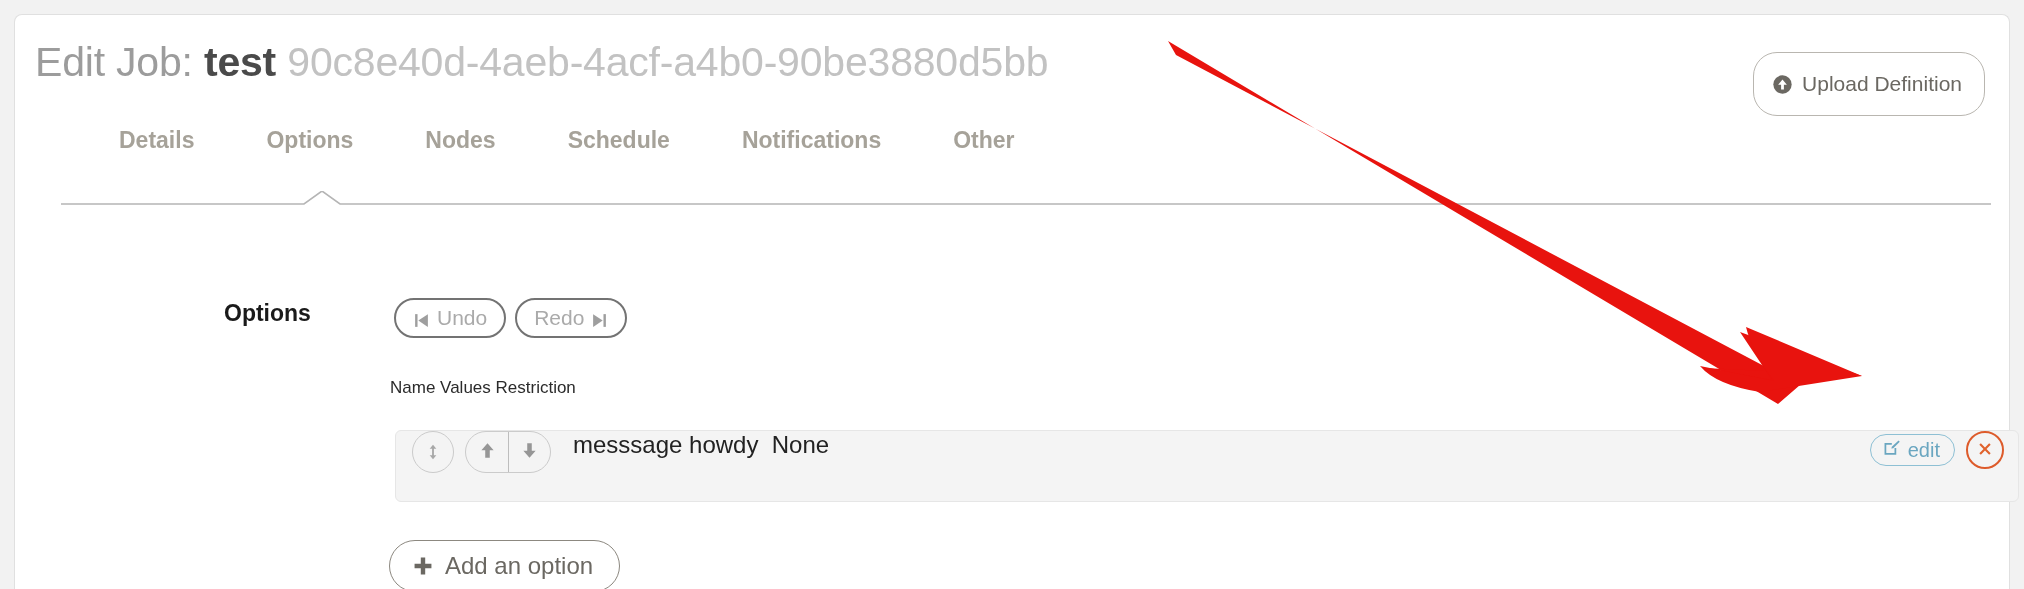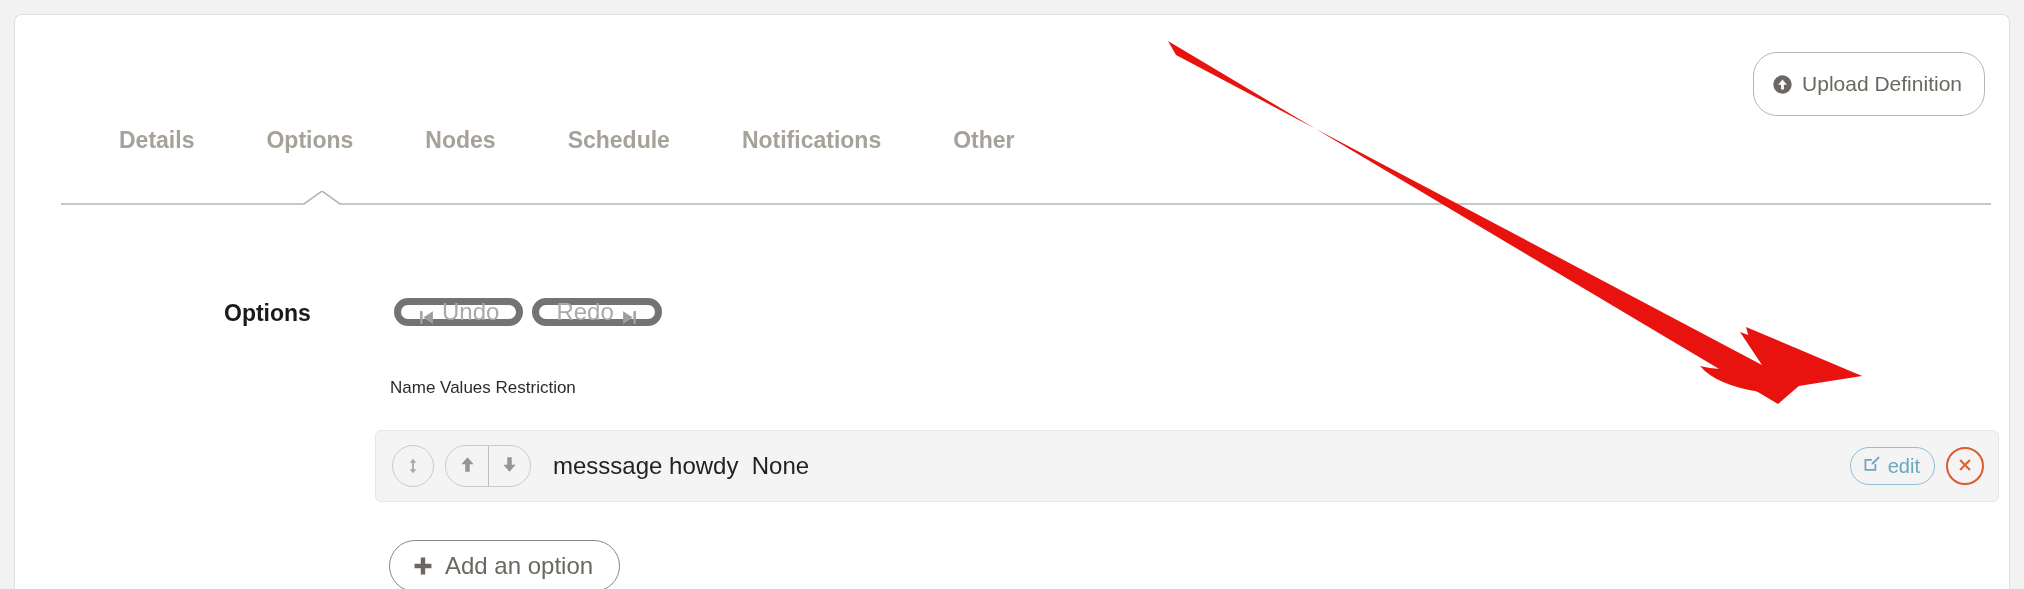--- a/index.html
+++ b/index.html
@@ -123,26 +123,26 @@
 
   .btn-group {
     position: absolute;
     left: 379px;
     top: 283px;
     display: flex;
     align-items: center;
     gap: 9px;
   }
   .pillbtn {
-    height: 28px;
-    border: 7px solid #737373;
+    height: 40px;
+    border: 2px solid #737373;
     border-radius: 20px;
     background: #ffffff;
     color: #aaaaaa;
-    font-size: 24px;
+    font-size: 21px;
     font-family: "Liberation Sans", sans-serif;
     display: flex;
     align-items: center;
     gap: 7px;
     padding: 0 17px;
     cursor: pointer;
     white-space: nowrap;
   }
   .step-icon { width: 17px; height: 17px; flex: 0 0 auto; }
 
@@ -150,29 +150,29 @@
     position: absolute;
     left: 375px;
     top: 363px;
     font-size: 17px;
     color: #2b2b2b;
   }
 
   
   .option-row {
     position: absolute;
-    left: 360px;
+    left: 380px;
     top: 415px;
     width: 1624px;
     height: 72px;
     background: #f4f4f4;
     border: 1px solid #e6e6e6;
     border-radius: 6px;
     display: flex;
-    align-items: center;
+    align-items: flex-start;
     padding: 0 14px 0 16px;
   }
   .handle-round {
     width: 42px; height: 42px;
     border: 1px solid #cbcbcb;
     border-radius: 50%;
     background: #f4f4f4;
     display: flex; align-items: center; justify-content: center;
     cursor: grab;
     flex: 0 0 auto;
@@ -204,21 +204,21 @@
     flex: 1 1 auto;
   }
 
   .row-actions {
     display: flex;
     align-items: center;
     gap: 11px;
     flex: 0 0 auto;
   }
   .edit-btn {
-    height: 38px;
+    height: 32px;
     border: 1px solid #8ec0d4;
     border-radius: 19px;
     background: #f4f4f4;
     color: #6aa6c0;
     font-size: 20px;
     font-family: "Liberation Sans", sans-serif;
     display: flex;
     align-items: center;
     gap: 7px;
     padding: 0 14px 0 11px;
@@ -264,20 +264,25 @@
   }
 </style>
 </head>
 <body>
 
 <div id="root">
 
   <div class="card">
 
     <div class="page-header">
+      <div class="page-title">
+        <span>Edit Job:</span>
+        <span class="job-name">test</span>
+        <span class="job-uuid">90c8e40d-4aeb-4acf-a4b0-90be3880d5bb</span>
+      </div>
 
       <button class="upload-btn">
         <span class="up-circle-icon">
           <svg viewBox="0 0 24 24" width="21" height="21">
             <circle cx="12" cy="12" r="10.5" fill="#6b6862"></circle>
             <path d="M12 6.2 L17 12.2 L13.6 12.2 L13.6 17.6 L10.4 17.6 L10.4 12.2 L7 12.2 Z" fill="#ffffff"></path>
           </svg>
         </span>
         <span>Upload Definition</span>
       </button>

